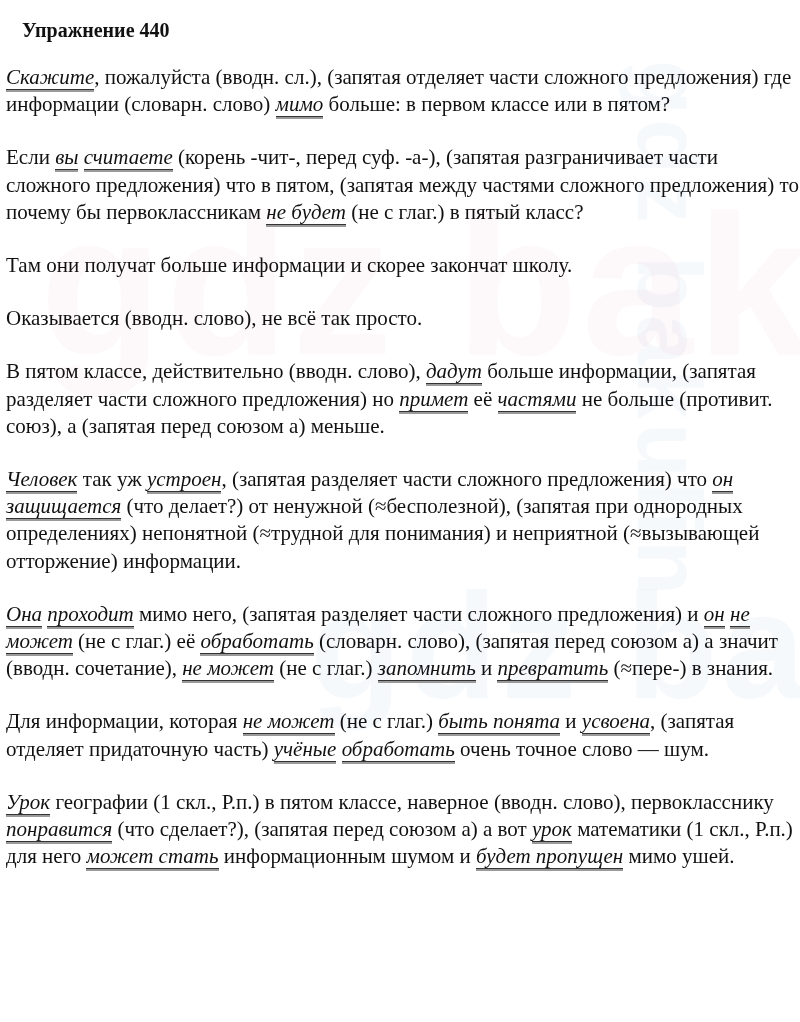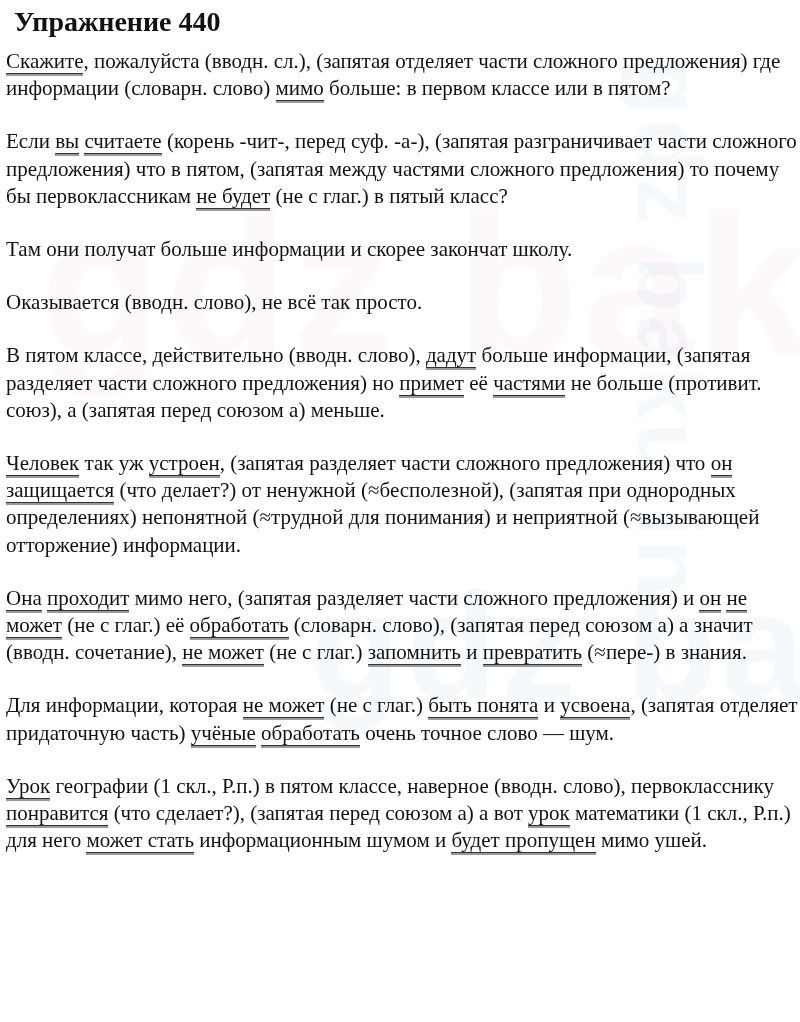--- a/index.html
+++ b/index.html
@@ -13,33 +13,34 @@
     font-family: "Liberation Sans", sans-serif;
     color: rgba(170, 200, 225, 0.10);
     font-weight: bold; font-size: 150px; letter-spacing: 4px;
     white-space: nowrap;
   }
   .wm1 { left: 310px; top: 560px; }
   .wm2 { left: 40px; top: 170px; color: rgba(230, 170, 180, 0.08); font-size: 200px; }
   .wm3 { left: 720px; top: 60px; transform: rotate(90deg); transform-origin: left top; font-size: 90px; }
   .doc { position: absolute; left: 6px; top: 0; width: 794px; }
   .title {
-    font-weight: bold; font-size: 28px; line-height: 24px;
-    margin: 8px; padding-top: 2px; height: 30px;
+    font-weight: bold; font-size: 20px; line-height: 24px;
+    margin: 16px; padding-top: 2px; height: 30px;
   }
   .para {
     font-size: 21px; line-height: 27.2px; margin: 0 0 26px 0;
     white-space: normal;
   }
   .para:first-of-type { margin-top: 4px; }
   .u {
     text-decoration: none;
     border-bottom: 1px solid #333;
     box-shadow: 0 2px 0 #9a9a9a;
     padding-bottom: 0;
+    font-style: italic;
   }
 </style>
 </head>
 <body>
 
 <div class="watermark wm2">gdz bakulin</div>
 <div class="watermark wm1">gdz bakulin</div>
 <div class="watermark wm3">gdz bakulin</div>
 
 <div class="doc">

